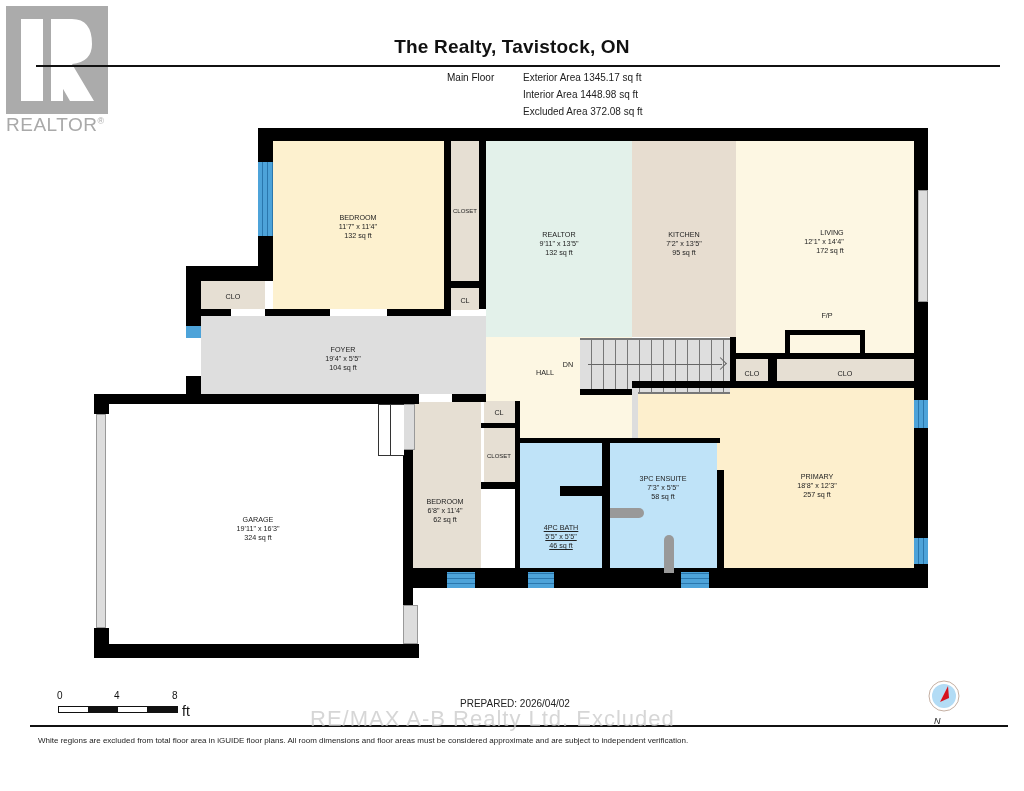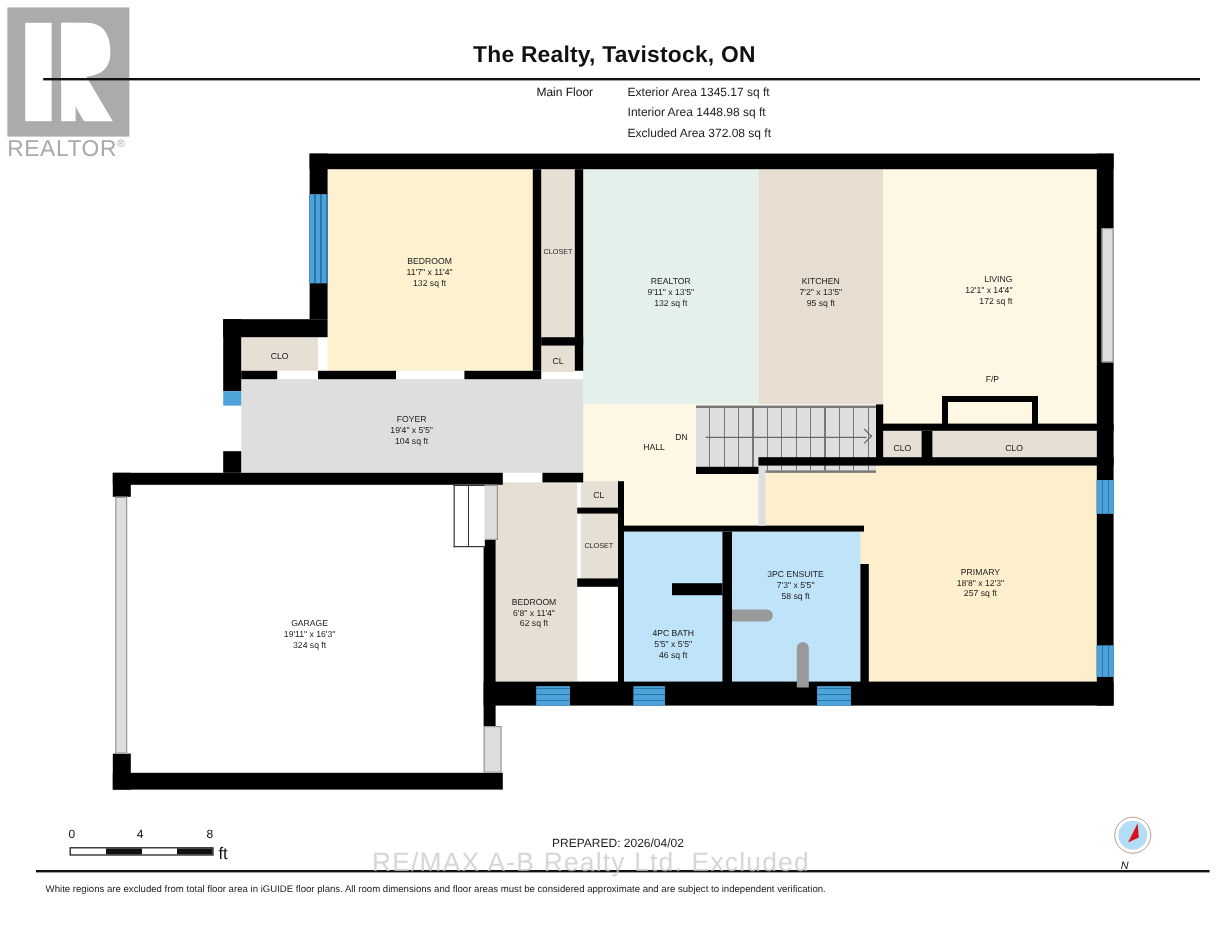--- a/index.html
+++ b/index.html
@@ -156,21 +156,21 @@
       <span>19'11" x 16'3"</span>
       <span>324 sq ft</span>
     </div>
   <div class="lbl" style="left:499px;top:408px;">CL</div>
   <div class="lbl small" style="left:499px;top:452px;font-size:6px;">CLOSET</div>
   <div class="lbl" style="left:445px;top:497px;">
       <span>BEDROOM</span>
       <span>6'8" x 11'4"</span>
       <span>62 sq ft</span>
     </div>
-  <div class="lbl" style="left:561px;top:523px;">
+  <div class="lbl" style="left:561px;top:523px;text-decoration:underline;">
       <span>4PC BATH</span>
       <span>5'5" x 5'5"</span>
       <span>46 sq ft</span>
     </div>
   <div class="lbl" style="left:663px;top:474px;">
       <span>3PC ENSUITE</span>
       <span>7'3" x 5'5"</span>
       <span>58 sq ft</span>
     </div>
   <div class="lbl" style="left:817px;top:472px;">

